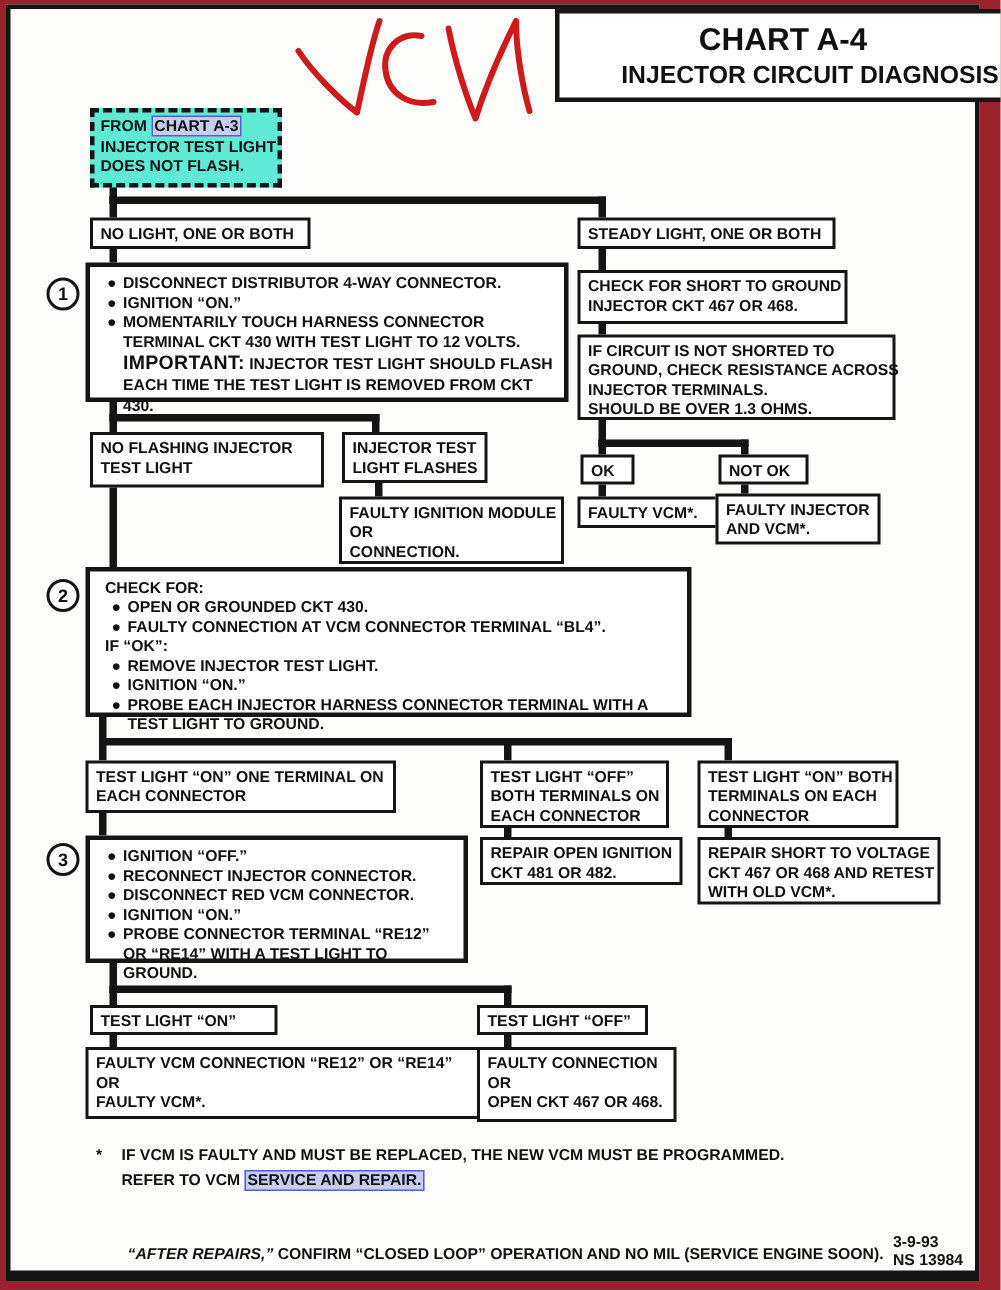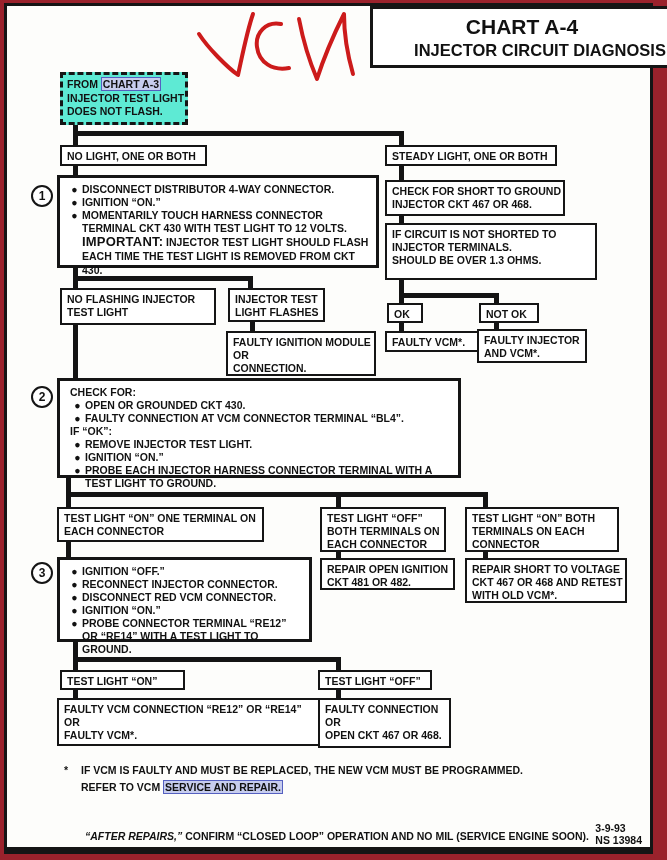--- a/index.html
+++ b/index.html
@@ -113,20 +113,21 @@
         </div>
       <div class="imp"><span class="implabel">IMPORTANT:</span><span> INJECTOR TEST LIGHT SHOULD FLASH EACH TIME THE TEST LIGHT IS REMOVED FROM CKT 430.</span></div>
     </div>
 
     <div class="box" style="left:385px;top:180px;width:180px;height:36px">
       <span class="bl">CHECK FOR SHORT TO GROUND</span>
       <span class="bl">INJECTOR CKT 467 OR 468.</span>
     </div>
     <div class="box" style="left:385px;top:223px;width:212px;height:57px">
       <span class="bl">IF CIRCUIT IS NOT SHORTED TO</span>
+      <span class="bl">GROUND, CHECK RESISTANCE ACROSS</span>
       <span class="bl">INJECTOR TERMINALS.</span>
       <span class="bl">SHOULD BE OVER 1.3 OHMS.</span>
     </div>
     <div class="box" style="left:387px;top:303px;width:36px;height:20px">
       <span class="bl">OK</span>
     </div>
     <div class="box" style="left:479px;top:303px;width:60px;height:20px">
       <span class="bl">NOT OK</span>
     </div>
     <div class="box" style="left:385px;top:331px;width:98px;height:21px">
@@ -181,21 +182,21 @@
 
     <div class="box" style="left:57px;top:507px;width:207px;height:35px">
       <span class="bl">TEST LIGHT “ON” ONE TERMINAL ON</span>
       <span class="bl">EACH CONNECTOR</span>
     </div>
     <div class="box" style="left:320px;top:507px;width:126px;height:45px">
       <span class="bl">TEST LIGHT “OFF”</span>
       <span class="bl">BOTH TERMINALS ON</span>
       <span class="bl">EACH CONNECTOR</span>
     </div>
-    <div class="box" style="left:465px;top:507px;width:154px;height:45px">
+    <div class="box" style="left:465px;top:507px;width:134px;height:45px">
       <span class="bl">TEST LIGHT “ON” BOTH</span>
       <span class="bl">TERMINALS ON EACH</span>
       <span class="bl">CONNECTOR</span>
     </div>
 
     <div class="stepnum" style="left:31px;top:562px">
         <span>3</span>
       </div>
     <div class="box thick" style="left:57px;top:557px;width:255px;height:85px;padding:5px 7px">
       <div class="brow">

